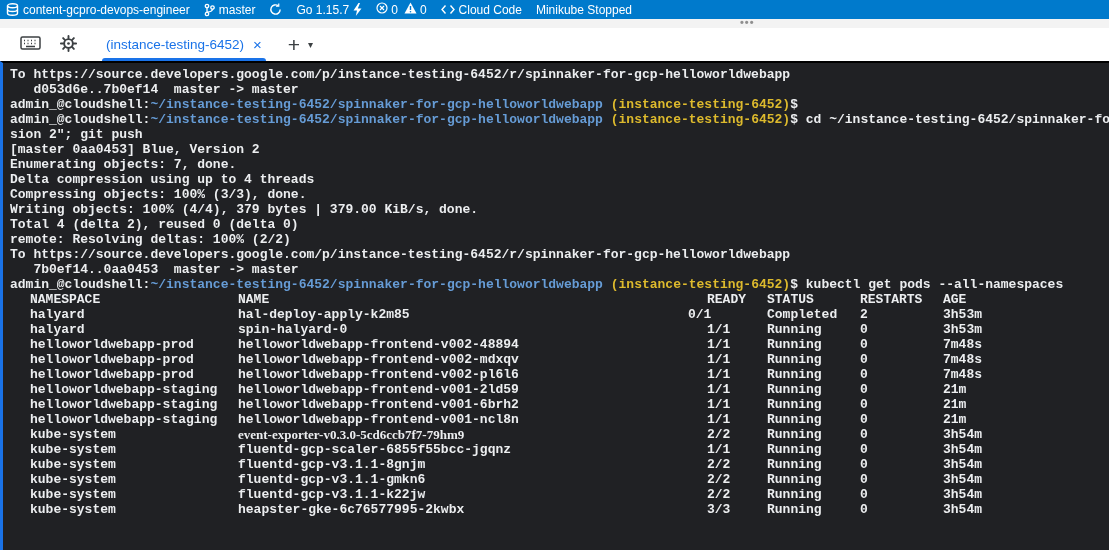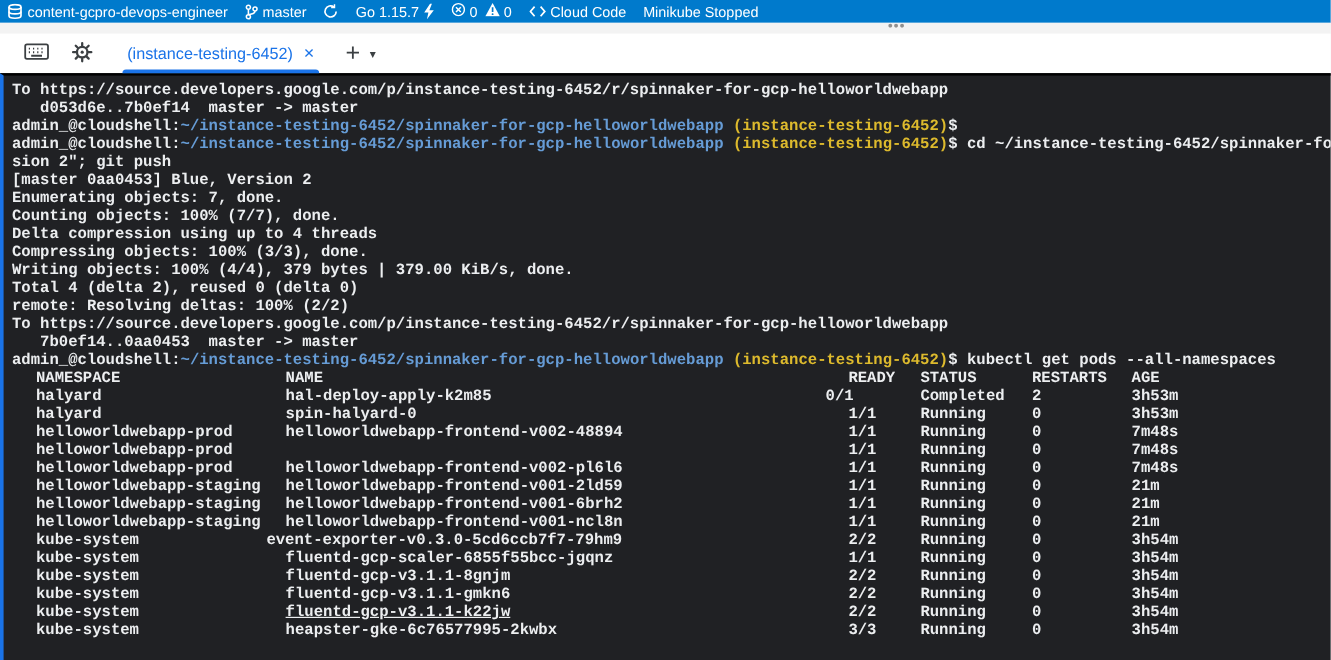--- a/index.html
+++ b/index.html
@@ -173,21 +173,20 @@
 
   <div class="terminal">
     <div id="term-lines">
         <div class="term-line"><span class="c-fg">To https://source.developers.google.com/p/instance-testing-6452/r/spinnaker-for-gcp-helloworldwebapp</span></div>
         <div class="term-line"><span class="c-fg">   d053d6e..7b0ef14  master -&gt; master</span></div>
         <div class="term-line"><span class="c-fg">admin_@cloudshell:</span><span class="c-path">~/instance-testing-6452/spinnaker-for-gcp-helloworldwebapp</span><span class="c-fg"> </span><span class="c-project">(instance-testing-6452)</span><span class="c-fg">$</span></div>
         <div class="term-line"><span class="c-fg">admin_@cloudshell:</span><span class="c-path">~/instance-testing-6452/spinnaker-for-gcp-helloworldwebapp</span><span class="c-fg"> </span><span class="c-project">(instance-testing-6452)</span><span class="c-fg">$ cd ~/instance-testing-6452/spinnaker-fo</span></div>
         <div class="term-line"><span class="c-fg">sion 2"; git push</span></div>
         <div class="term-line"><span class="c-fg">[master 0aa0453] Blue, Version 2</span></div>
         <div class="term-line"><span class="c-fg">Enumerating objects: 7, done.</span></div>
-        <div class="term-line"><span class="c-fg">Counting objects: 100% (7/7), done.</span></div>
         <div class="term-line"><span class="c-fg">Delta compression using up to 4 threads</span></div>
         <div class="term-line"><span class="c-fg">Compressing objects: 100% (3/3), done.</span></div>
         <div class="term-line"><span class="c-fg">Writing objects: 100% (4/4), 379 bytes | 379.00 KiB/s, done.</span></div>
         <div class="term-line"><span class="c-fg">Total 4 (delta 2), reused 0 (delta 0)</span></div>
         <div class="term-line"><span class="c-fg">remote: Resolving deltas: 100% (2/2)</span></div>
         <div class="term-line"><span class="c-fg">To https://source.developers.google.com/p/instance-testing-6452/r/spinnaker-for-gcp-helloworldwebapp</span></div>
         <div class="term-line"><span class="c-fg">   7b0ef14..0aa0453  master -&gt; master</span></div>
         <div class="term-line"><span class="c-fg">admin_@cloudshell:</span><span class="c-path">~/instance-testing-6452/spinnaker-for-gcp-helloworldwebapp</span><span class="c-fg"> </span><span class="c-project">(instance-testing-6452)</span><span class="c-fg">$ kubectl get pods --all-namespaces</span></div>
       </div>
     <div id="pods">
@@ -218,20 +217,21 @@
         <div class="pods-row">
           <span style="left: 0px;">helloworldwebapp-prod</span>
           <span style="left: 208px;">helloworldwebapp-frontend-v002-48894</span>
           <span style="left: 677px;">1/1</span>
           <span style="left: 737px;">Running</span>
           <span style="left: 830px;">0</span>
           <span style="left: 913px;">7m48s</span>
         </div>
         <div class="pods-row">
           <span style="left: 0px;">helloworldwebapp-prod</span>
+          <span style="left: 208px;">helloworldwebapp-frontend-v002-mdxqv</span>
           <span style="left: 677px;">1/1</span>
           <span style="left: 737px;">Running</span>
           <span style="left: 830px;">0</span>
           <span style="left: 913px;">7m48s</span>
         </div>
         <div class="pods-row">
           <span style="left: 0px;">helloworldwebapp-prod</span>
           <span style="left: 208px;">helloworldwebapp-frontend-v002-pl6l6</span>
           <span style="left: 677px;">1/1</span>
           <span style="left: 737px;">Running</span>
@@ -257,21 +257,21 @@
         <div class="pods-row">
           <span style="left: 0px;">helloworldwebapp-staging</span>
           <span style="left: 208px;">helloworldwebapp-frontend-v001-ncl8n</span>
           <span style="left: 677px;">1/1</span>
           <span style="left: 737px;">Running</span>
           <span style="left: 830px;">0</span>
           <span style="left: 913px;">21m</span>
         </div>
         <div class="pods-row">
           <span style="left: 0px;">kube-system</span>
-          <span style="left: 192px;">event-exporter-v0.3.0-5cd6ccb7f7-79hm9</span>
+          <span style="left: 208px; font-family: Liberation Serif, serif;">event-exporter-v0.3.0-5cd6ccb7f7-79hm9</span>
           <span style="left: 677px;">2/2</span>
           <span style="left: 737px;">Running</span>
           <span style="left: 830px;">0</span>
           <span style="left: 913px;">3h54m</span>
         </div>
         <div class="pods-row">
           <span style="left: 0px;">kube-system</span>
           <span style="left: 208px;">fluentd-gcp-scaler-6855f55bcc-jgqnz</span>
           <span style="left: 677px;">1/1</span>
           <span style="left: 737px;">Running</span>
@@ -289,21 +289,21 @@
         <div class="pods-row">
           <span style="left: 0px;">kube-system</span>
           <span style="left: 208px;">fluentd-gcp-v3.1.1-gmkn6</span>
           <span style="left: 677px;">2/2</span>
           <span style="left: 737px;">Running</span>
           <span style="left: 830px;">0</span>
           <span style="left: 913px;">3h54m</span>
         </div>
         <div class="pods-row">
           <span style="left: 0px;">kube-system</span>
-          <span style="left: 208px; text-decoration: underline;">fluentd-gcp-v3.1.1-k22jw</span>
+          <span style="left: 208px;">fluentd-gcp-v3.1.1-k22jw</span>
           <span style="left: 677px;">2/2</span>
           <span style="left: 737px;">Running</span>
           <span style="left: 830px;">0</span>
           <span style="left: 913px;">3h54m</span>
         </div>
         <div class="pods-row">
           <span style="left: 0px;">kube-system</span>
           <span style="left: 208px; text-align: center;">heapster-gke-6c76577995-2kwbx</span>
           <span style="left: 677px;">3/3</span>
           <span style="left: 737px;">Running</span>

